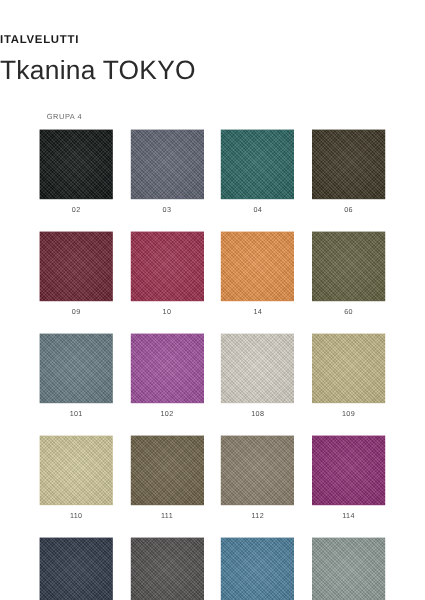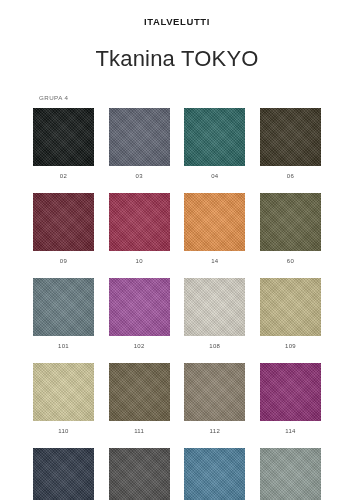--- a/index.html
+++ b/index.html
@@ -20,39 +20,39 @@
   .page {
     width: 354px;
     height: 500px;
     position: relative;
     display: flex;
     flex-direction: column;
   }
 
   
   .header {
-    text-align: center;
-    padding-top: 16px;
+    text-align: left;
+    padding-top: 28px;
   }
 
   .brand {
     font-size: 9.5px;
     font-weight: bold;
     letter-spacing: 0.6px;
     color: #1b1b1b;
     line-height: 12px;
   }
 
   .doc-title {
     font-size: 22px;
     font-weight: 300;
     letter-spacing: 0.2px;
     color: #2a2a2a;
     line-height: 28px;
-    margin-top: 17px;
+    margin-top: 5px;
   }
 
   
   .group-label {
     font-size: 6.2px;
     letter-spacing: 0.45px;
     color: #6a6a6a;
     margin: 21px 0 0 39px;
     text-transform: uppercase;
   }

